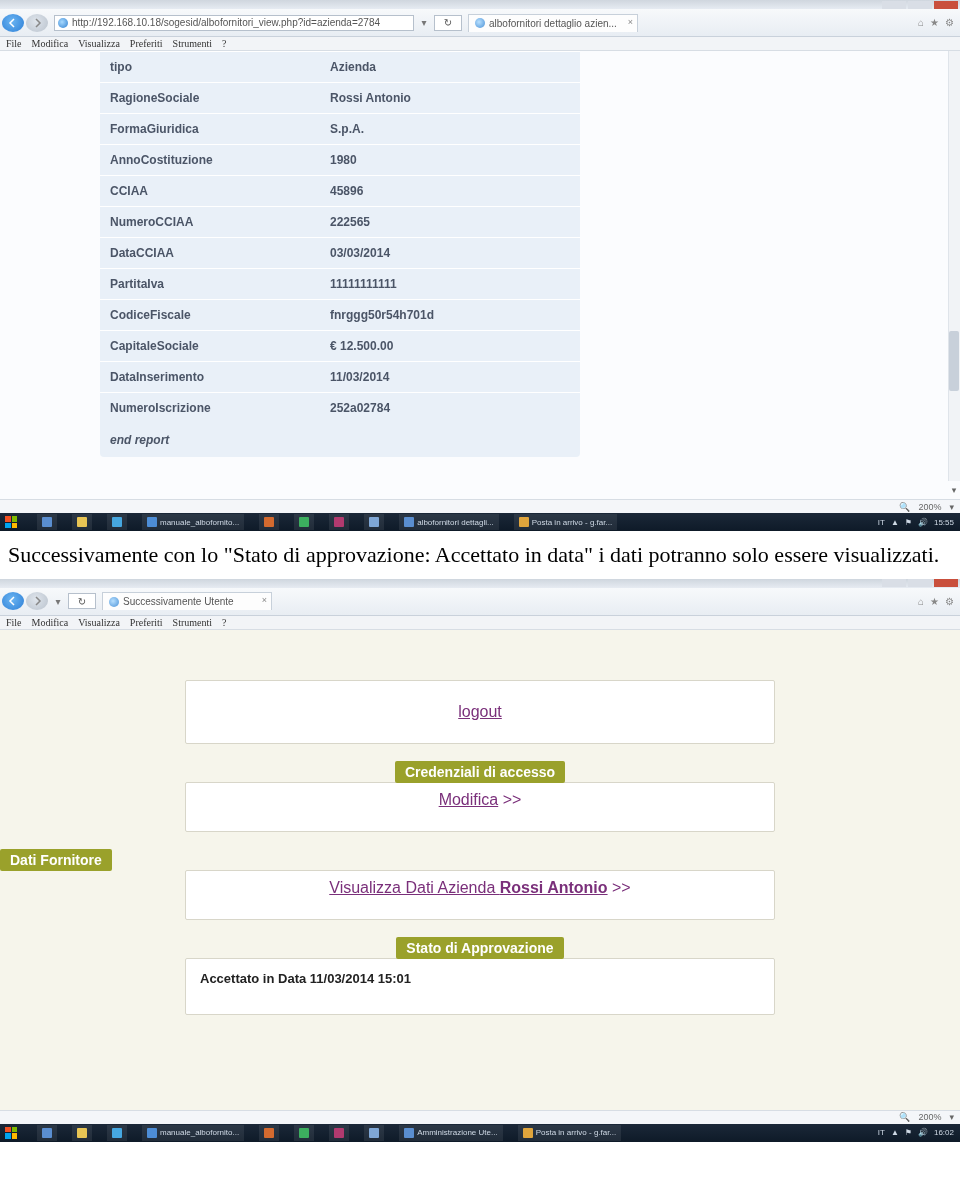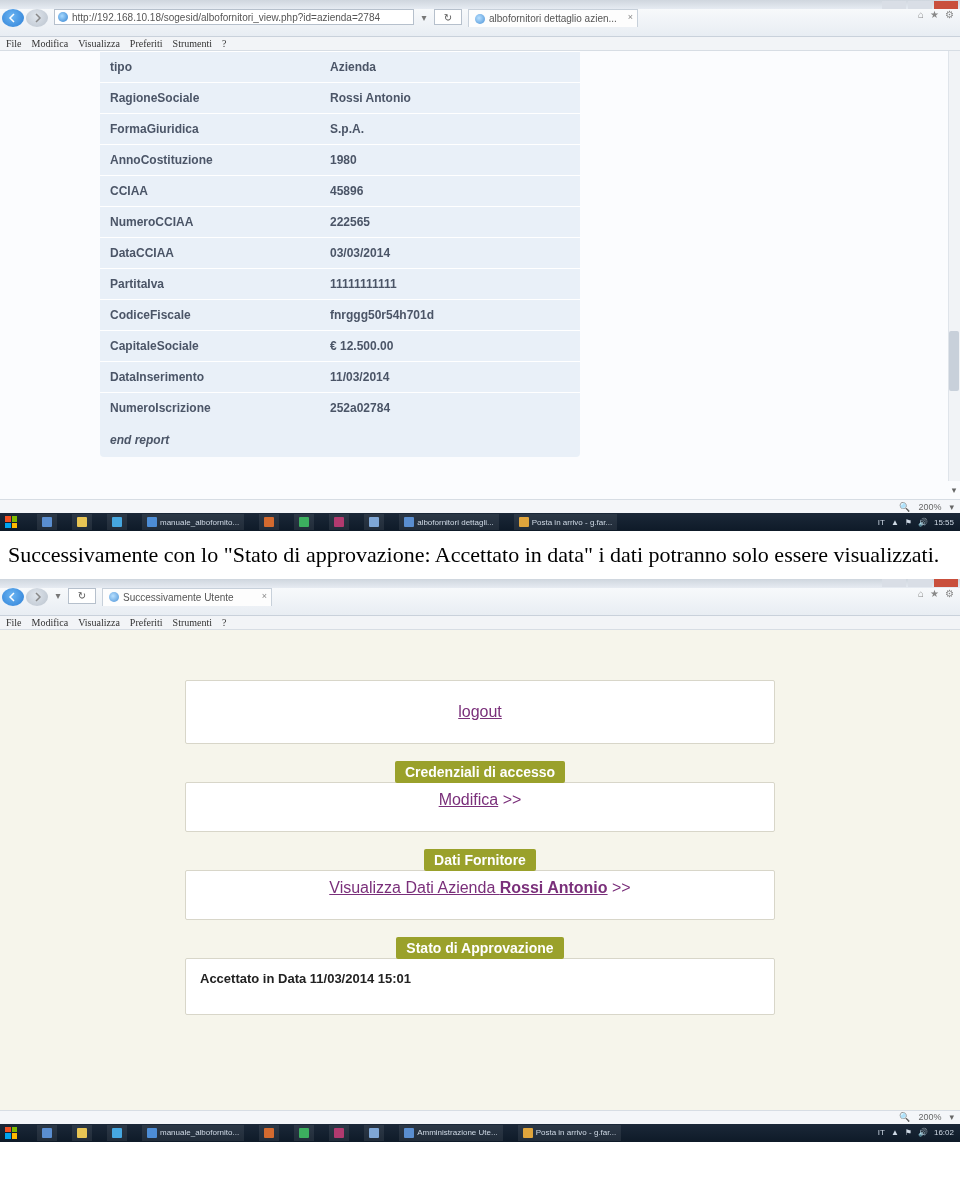--- a/index.html
+++ b/index.html
@@ -6,21 +6,21 @@
   body { font-family: Verdana, Geneva, sans-serif; background: #fff; color: #333; font-size: 12px; }
 
   
   .browser-window { position: relative; background: #fff; }
   .titlebar { height: 9px; display: flex; }
   .tb-left { flex: 1; background: linear-gradient(#cfd6de,#e6ebf2); }
   .tb-right { width: 140px; background: linear-gradient(#cfd6de,#e6ebf2); display:flex; justify-content:flex-end; align-items:center; gap:2px; padding-right:2px; }
   .win-btn { width: 24px; height: 8px; background:#d9dee6; }
   .win-btn.close { background:#c94f3c; }
 
-  .addr-row { height: 28px; display:flex; align-items:flex-start; background: linear-gradient(#f7f9fb,#e8edf3); border-bottom:1px solid #c9d1db; font-size:10px; color:#555; }
+  .addr-row { height: 28px; display:flex; align-items:center; background: linear-gradient(#f7f9fb,#e8edf3); border-bottom:1px solid #c9d1db; font-size:10px; color:#555; }
   .nav-btn { width:22px; height:18px; display:flex; align-items:center; justify-content:center; color:#fff; }
   .nav-back { background: radial-gradient(circle at 45% 40%, #6bb5f2, #2c7ed6); border-radius:50%; margin-left:2px; }
   .nav-fwd { background: radial-gradient(circle at 45% 40%, #dfe5ec, #b9c2cd); border-radius:50%; margin-left:2px; }
   .addr-box { flex:0 0 360px; margin-left:6px; height:16px; background:#fff; border:1px solid #b6c0cc; display:flex; align-items:center; padding:0 3px; gap:4px; }
   .ie-icon { width:10px; height:10px; background: radial-gradient(circle at 40% 40%, #a8daff, #2f7fcf); border-radius:50%; }
   .addr-sep { width:20px; height:16px; display:flex; align-items:center; justify-content:center; color:#777; }
   .search-box { width:28px; height:16px; background:#fff; border:1px solid #b6c0cc; display:flex; align-items:center; justify-content:center; }
   .tab { margin-left:6px; height:18px; background:#fdfdfd; border:1px solid #c7d0da; border-bottom:none; display:flex; align-items:center; padding:0 18px 0 6px; gap:4px; position:relative; min-width:170px; }
   .tab .favicon { width:10px; height:10px; background:radial-gradient(circle at 40% 40%, #b8e0ff, #4a91d6); border-radius:50%; }
   .tab-x { position:absolute; right:4px; top:2px; font-size:9px; color:#888; }
@@ -286,21 +286,21 @@
 
       <div style="text-align:center; margin-bottom:-1px;">
         <span class="badge">Credenziali di accesso</span>
       </div>
       <div class="card no-top-pad">
         <div class="card-inner">
           <span class="link-u">Modifica</span><span class="chev"> &gt;&gt;</span>
         </div>
       </div>
 
-      <div style="text-align:center; margin-bottom:-1px;">
+      <div style="text-align:left; margin-bottom:-1px;">
         <span class="badge">Dati Fornitore</span>
       </div>
       <div class="card no-top-pad">
         <div class="card-inner">
           <span class="link-u"><span>Visualizza Dati Azienda </span><b>Rossi Antonio</b></span><span class="chev"> &gt;&gt;</span>
         </div>
       </div>
 
       <div style="text-align:center; margin-bottom:-1px;">
         <span class="badge">Stato di Approvazione</span>

